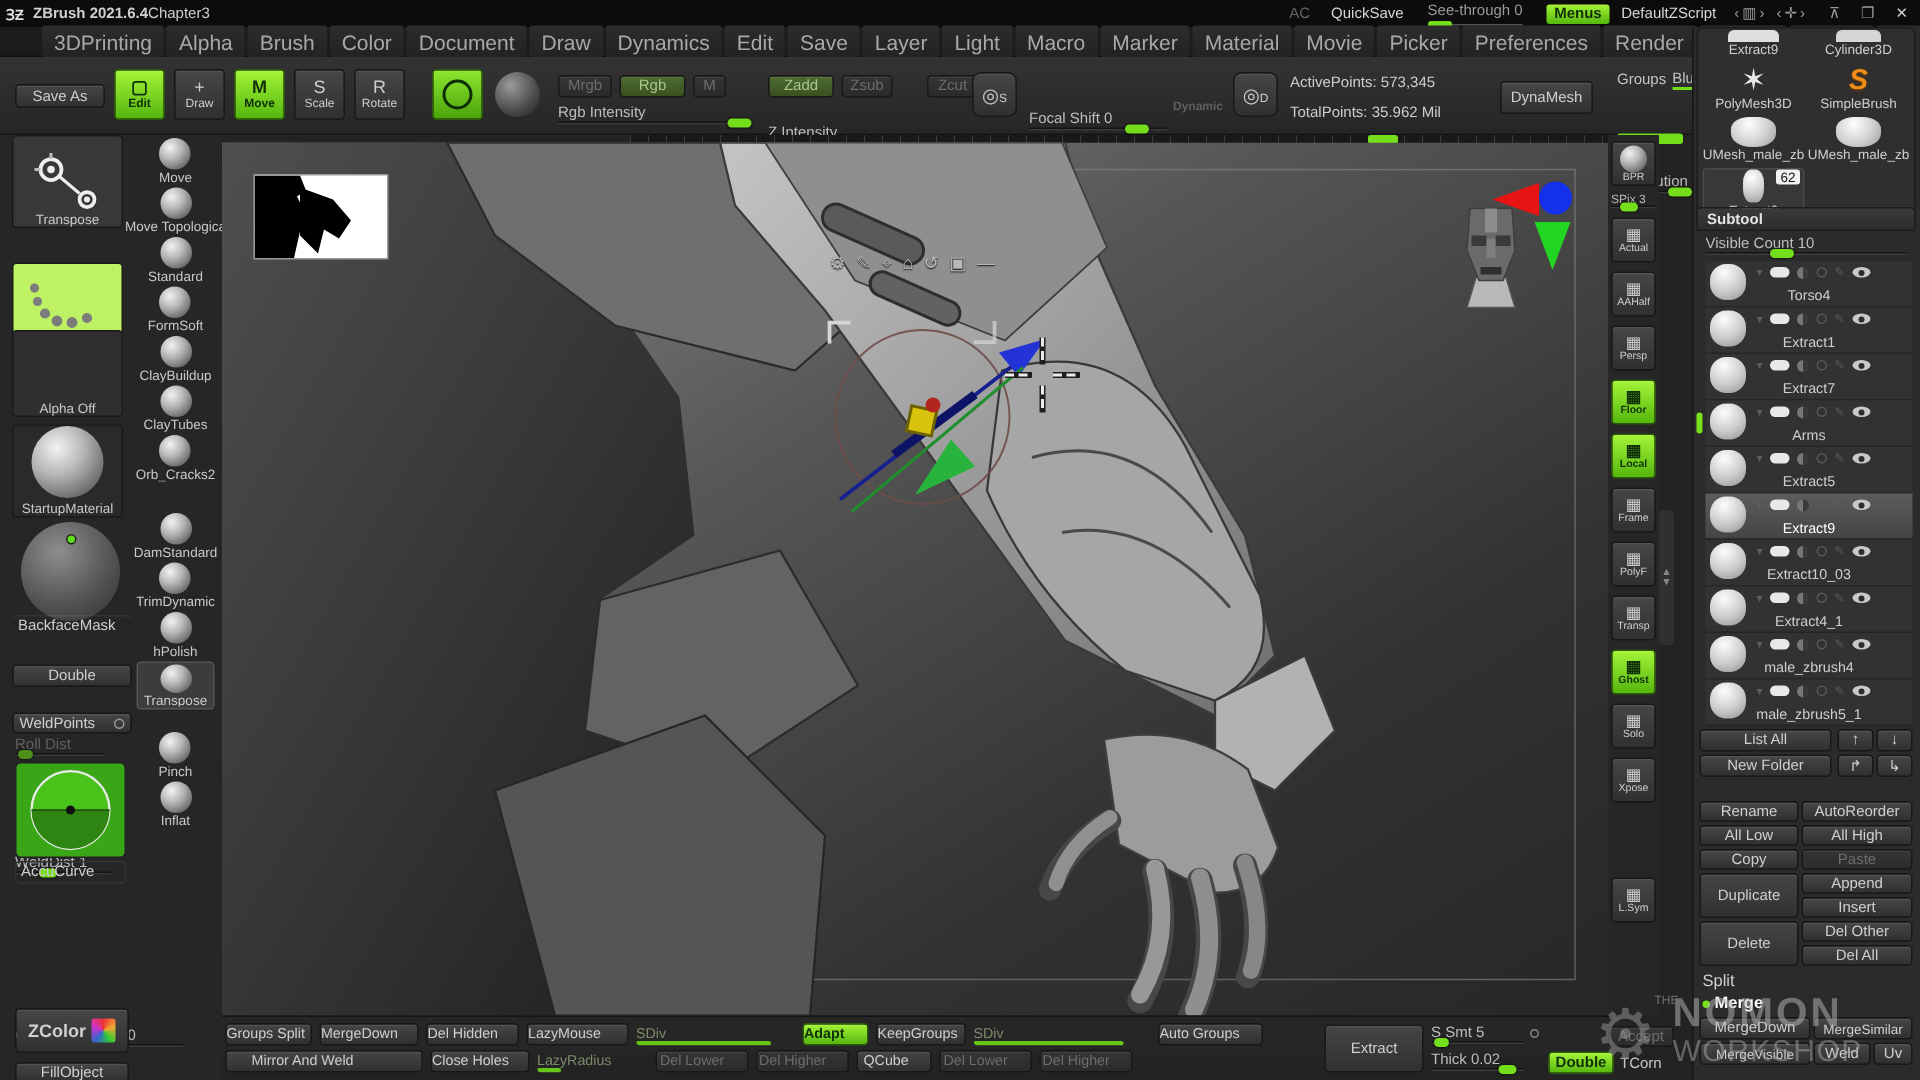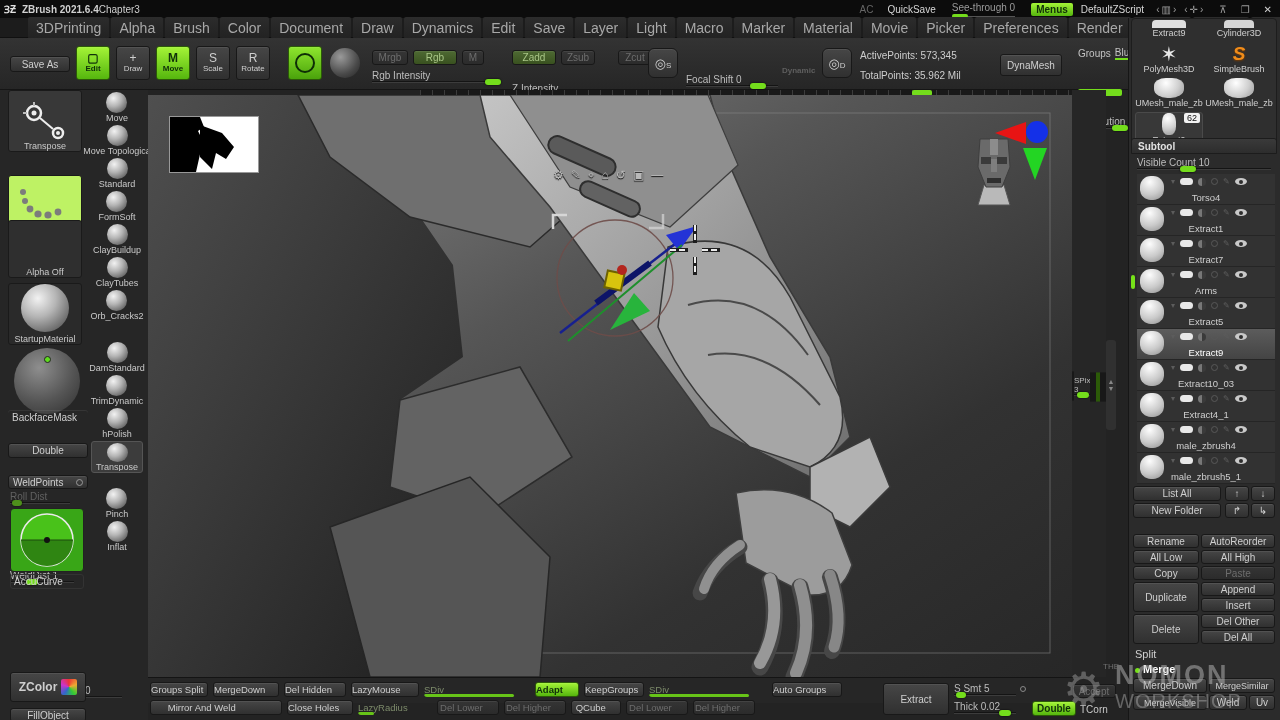--- a/index.html
+++ b/index.html
@@ -35,21 +35,21 @@
         display:flex;flex-direction:column;justify-content:flex-end;align-items:center;font-size:9px}
 .bname{font-size:9px;color:#c9c9c9;text-align:center;white-space:nowrap;overflow:hidden}
 .ball{border-radius:50%;background:radial-gradient(circle at 35% 30%,#f2f2f2,#b5b5b5 40%,#6f6f6f 75%,#4a4a4a)}
 .bcol{display:flex;flex-direction:column;align-items:center}
 .bcol .bitem{display:flex;flex-direction:column;align-items:center;height:32px}
 .bcol .bitem.selected{background:#3c3c3c;border:1px solid #555;border-radius:3px;padding:1px 4px}
 
 .cv{left:148px;top:95px;width:927px;height:582px}
 .gicons{display:flex;gap:7px;color:#b9b9b9;font-size:12px;text-shadow:0 1px 1px #000}
 
-.rs{left:1072px;top:90px;width:34px;height:587px;background:#262626;display:flex;flex-direction:row;align-items:center}
+.rs{left:1072px;top:90px;width:34px;height:587px;background:#262626;display:flex;flex-direction:column;align-items:center}
 .rtile{width:30px;height:30px;flex-direction:column;font-size:7px;gap:0;position:relative;margin-top:6px}
 .rtile .ic{font-size:11px;line-height:10px}
 .rtile .tag{position:absolute;top:-7px;left:0;right:0;background:#000;color:#ddd;font-size:6.5px;font-weight:bold;text-align:center}
 .rtile .tag:empty{display:none}
 .rtile.gap{margin-top:50px}
 
 .rp{left:1128px;top:18px;width:152px;height:702px;background:#2b2b2b;border-left:1px solid #161616}
 .tcell{position:absolute;width:68px;display:flex;flex-direction:column;align-items:center;font-size:9px;color:#cfcfcf}
 .tthumb{width:30px;height:26px;border-radius:40% 40% 45% 45%;background:radial-gradient(circle at 40% 25%,#fff,#cfcfcf 55%,#9a9a9a)}
 .badge{position:absolute;right:2px;top:0;background:#f2f2f2;color:#111;padding:0 3px;border-radius:2px;font-size:9px}

